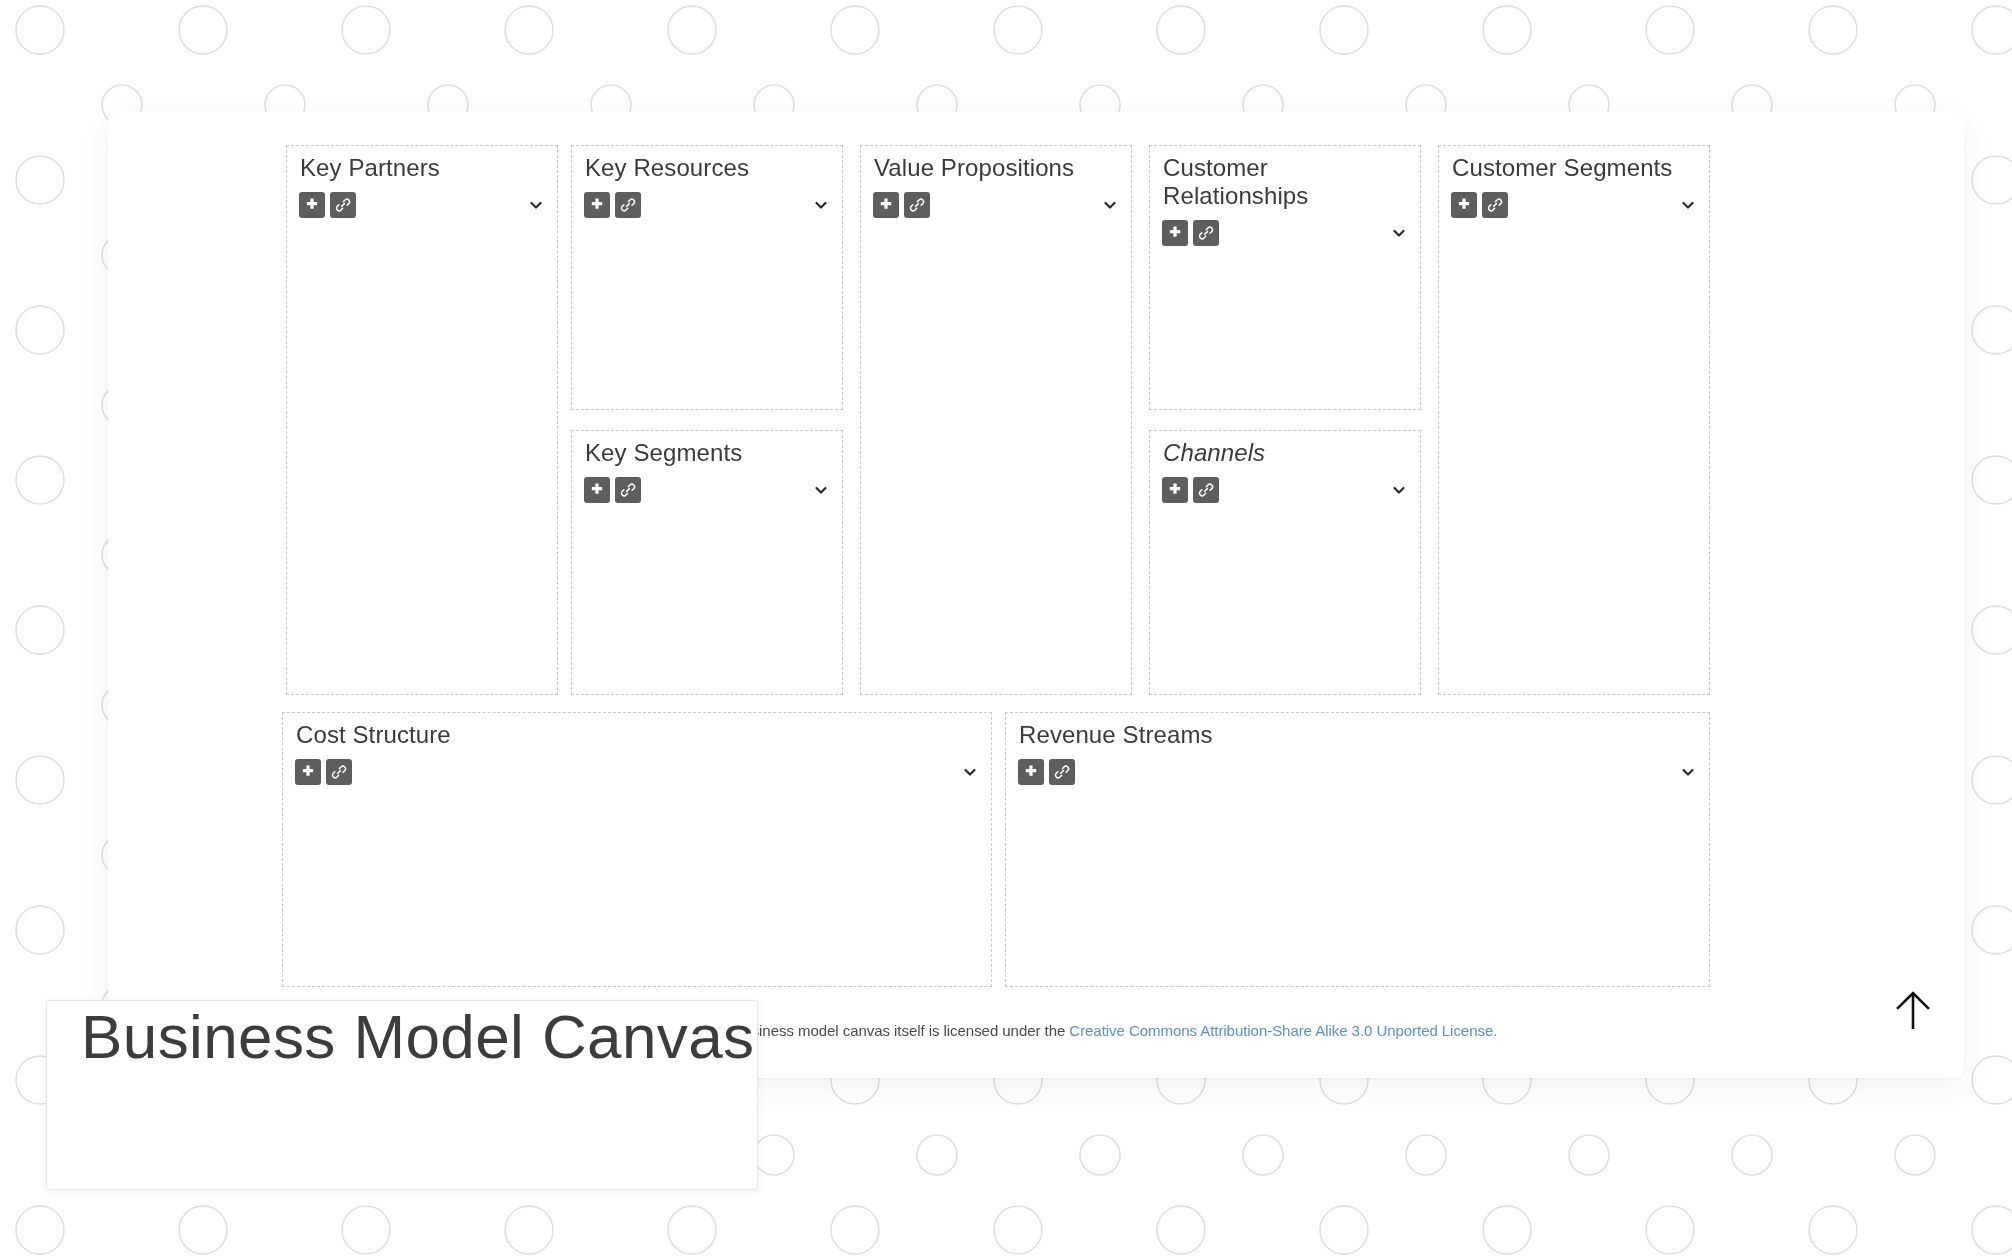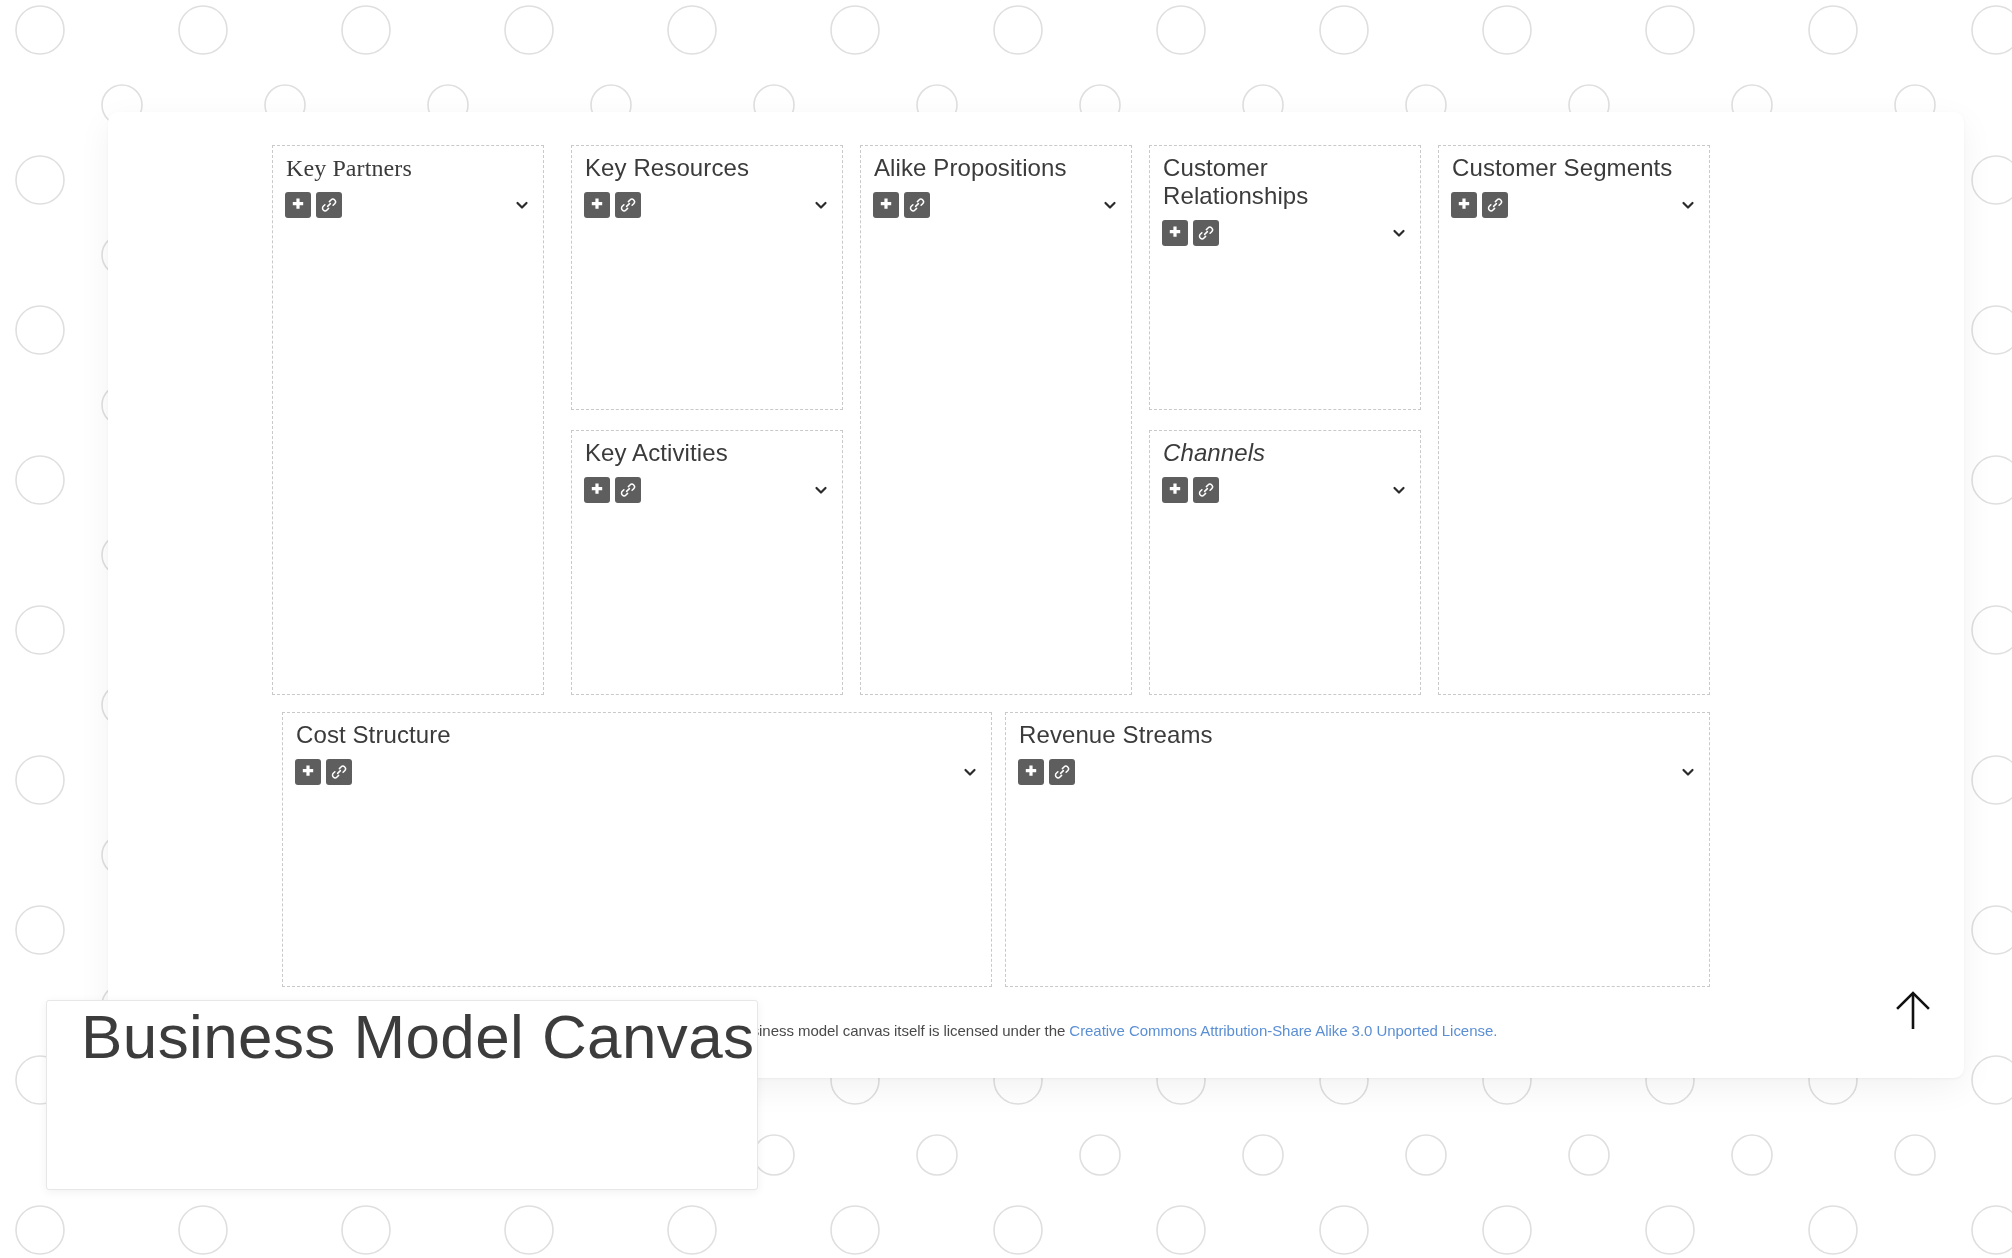--- a/index.html
+++ b/index.html
@@ -152,21 +152,21 @@
       <circle cx="40" cy="30" r="24" fill="none" stroke="#dfdfdf" stroke-width="1.6"></circle>
       <circle cx="122" cy="105" r="20" fill="none" stroke="#dfdfdf" stroke-width="1.6"></circle>
     </pattern>
   </defs>
   <rect x="0" y="0" width="2012" height="1258" fill="url(#circ)"></rect>
 </svg>
 
 <div id="canvas-panel"></div>
 
 <div id="blocks-layer">
-    <div class="block" style="left: 272px; top: 145px; width: 272px; height: 550px; z-index: 2; position: absolute; font-family: Liberation Serif, serif;">
+    <div class="block" style="left: 286px; top: 145px; width: 272px; height: 550px; z-index: 2; position: absolute;">
       <div class="block-title">Key Partners</div>
       <div class="tools one-line">
         <div class="icon-btn">
           <svg width="16" height="16" viewBox="0 0 16 16">
             <path fill="#ffffff" d="M6.4 1.4h3.2v3.6h3.6v3.2H9.6v3.6H6.4V8.2H2.8V5h3.6z"></path>
           </svg>
         </div>
         <div class="icon-btn">
           <svg width="16" height="16" viewBox="0 0 16 16">
             <g fill="none" stroke="#ffffff" stroke-width="1.5" stroke-linecap="round">
@@ -201,21 +201,21 @@
           </svg>
         </div>
       </div>
       <div class="chev one-line">
         <svg width="16" height="16" viewBox="0 0 16 16">
           <polyline points="3.5,6 8,10.5 12.5,6" fill="none" stroke="currentColor" stroke-width="2.2" stroke-linecap="round" stroke-linejoin="round"></polyline>
         </svg>
       </div>
     </div>
     <div class="block" style="left: 571px; top: 430px; width: 272px; height: 265px; z-index: 2; position: absolute;">
-      <div class="block-title">Key Activities</div>
+      <div class="block-title">Key Segments</div>
       <div class="tools one-line">
         <div class="icon-btn">
           <svg width="16" height="16" viewBox="0 0 16 16">
             <path fill="#ffffff" d="M6.4 1.4h3.2v3.6h3.6v3.2H9.6v3.6H6.4V8.2H2.8V5h3.6z"></path>
           </svg>
         </div>
         <div class="icon-btn">
           <svg width="16" height="16" viewBox="0 0 16 16">
             <g fill="none" stroke="#ffffff" stroke-width="1.5" stroke-linecap="round">
               <path d="M6.6 9.4 9.4 6.6"></path>
@@ -225,21 +225,21 @@
           </svg>
         </div>
       </div>
       <div class="chev one-line">
         <svg width="16" height="16" viewBox="0 0 16 16">
           <polyline points="3.5,6 8,10.5 12.5,6" fill="none" stroke="currentColor" stroke-width="2.2" stroke-linecap="round" stroke-linejoin="round"></polyline>
         </svg>
       </div>
     </div>
     <div class="block" style="left: 860px; top: 145px; width: 272px; height: 550px; z-index: 2; position: absolute;">
-      <div class="block-title">Alike Propositions</div>
+      <div class="block-title">Value Propositions</div>
       <div class="tools one-line">
         <div class="icon-btn">
           <svg width="16" height="16" viewBox="0 0 16 16">
             <path fill="#ffffff" d="M6.4 1.4h3.2v3.6h3.6v3.2H9.6v3.6H6.4V8.2H2.8V5h3.6z"></path>
           </svg>
         </div>
         <div class="icon-btn">
           <svg width="16" height="16" viewBox="0 0 16 16">
             <g fill="none" stroke="#ffffff" stroke-width="1.5" stroke-linecap="round">
               <path d="M6.6 9.4 9.4 6.6"></path>

